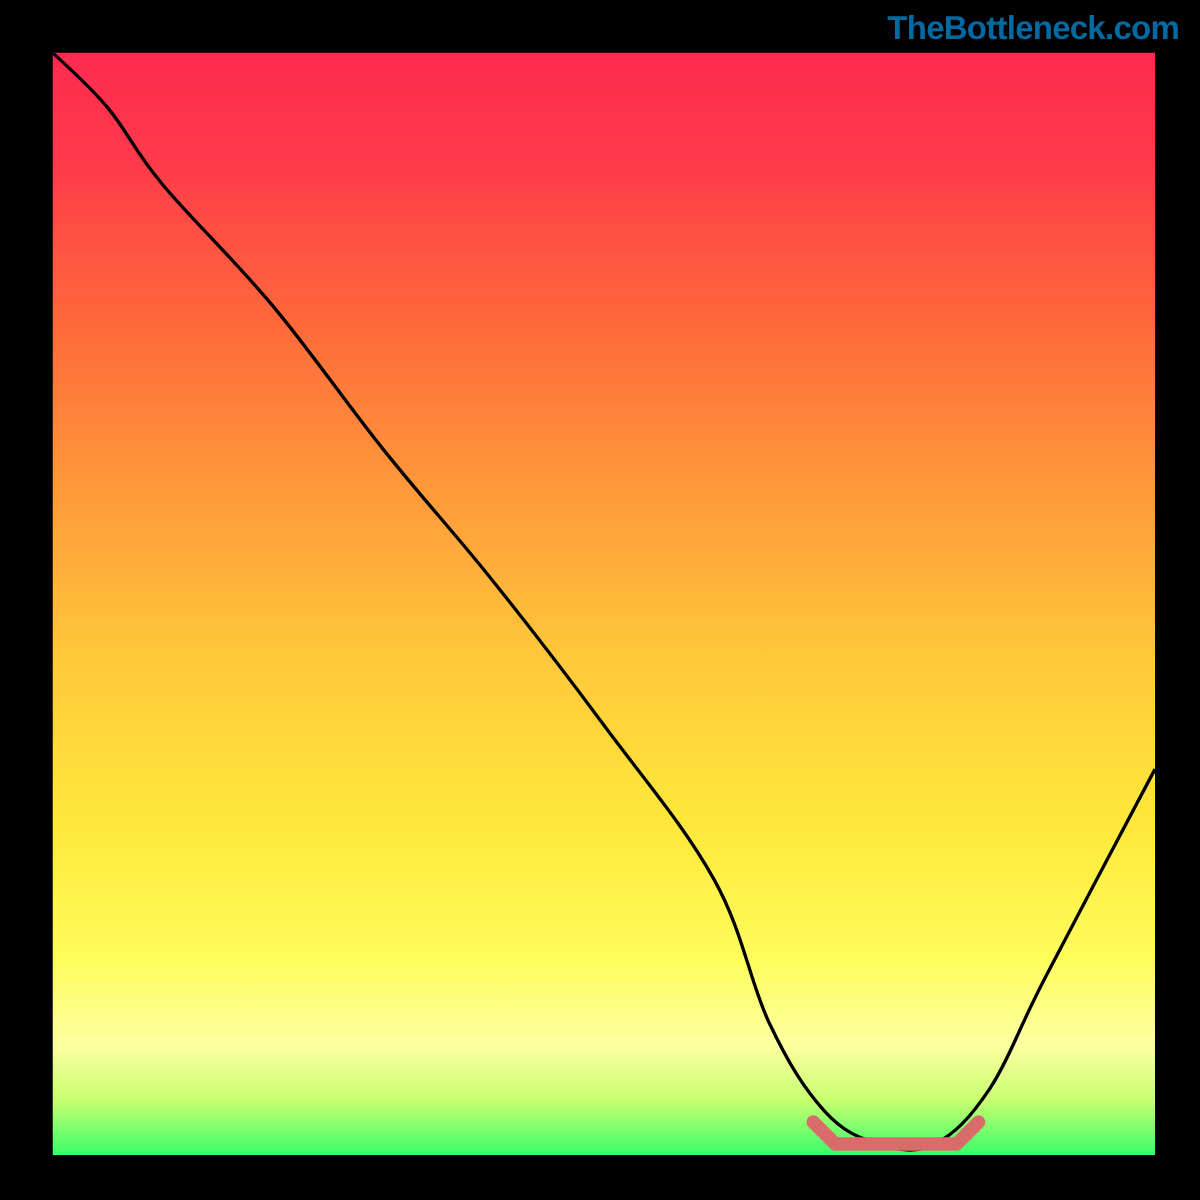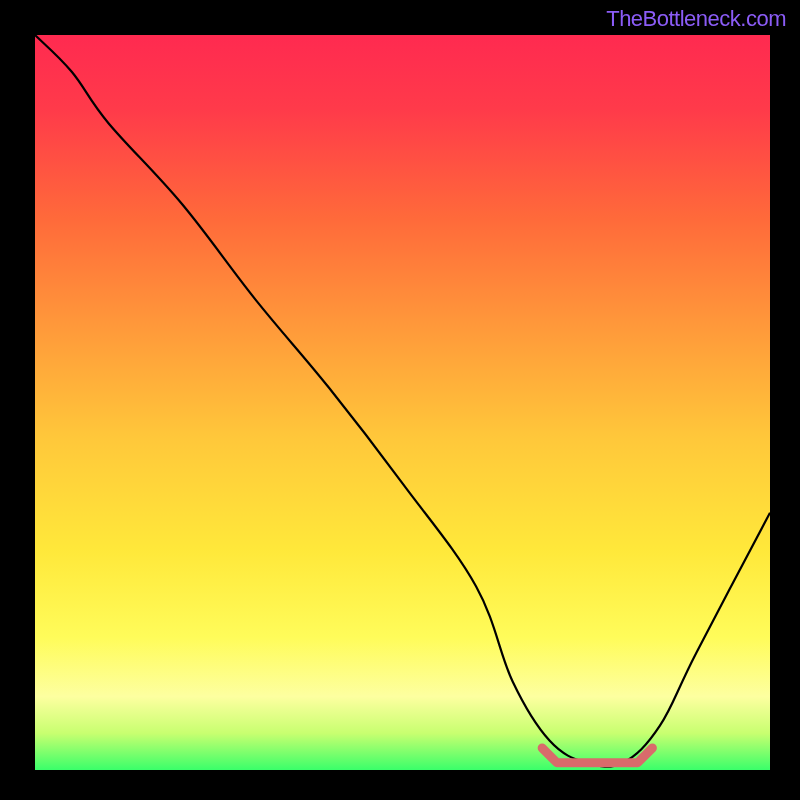--- a/index.html
+++ b/index.html
@@ -9,22 +9,22 @@
     height: 800px;
     position: relative;
     background: #000;
   }
   .watermark {
     position: absolute;
     top: 6px;
     right: 14px;
     font-family: Arial, Helvetica, sans-serif;
     font-size: 22px;
-    font-weight: 400;
-    color: #8b5cf6;
+    font-weight: 700;
+    color: #0369a1;
     z-index: 3;
     letter-spacing: -0.5px;
   }
   .plot-area {
     position: absolute;
     left: 35px;
     top: 35px;
     width: 735px;
     height: 735px;
     overflow: hidden;

